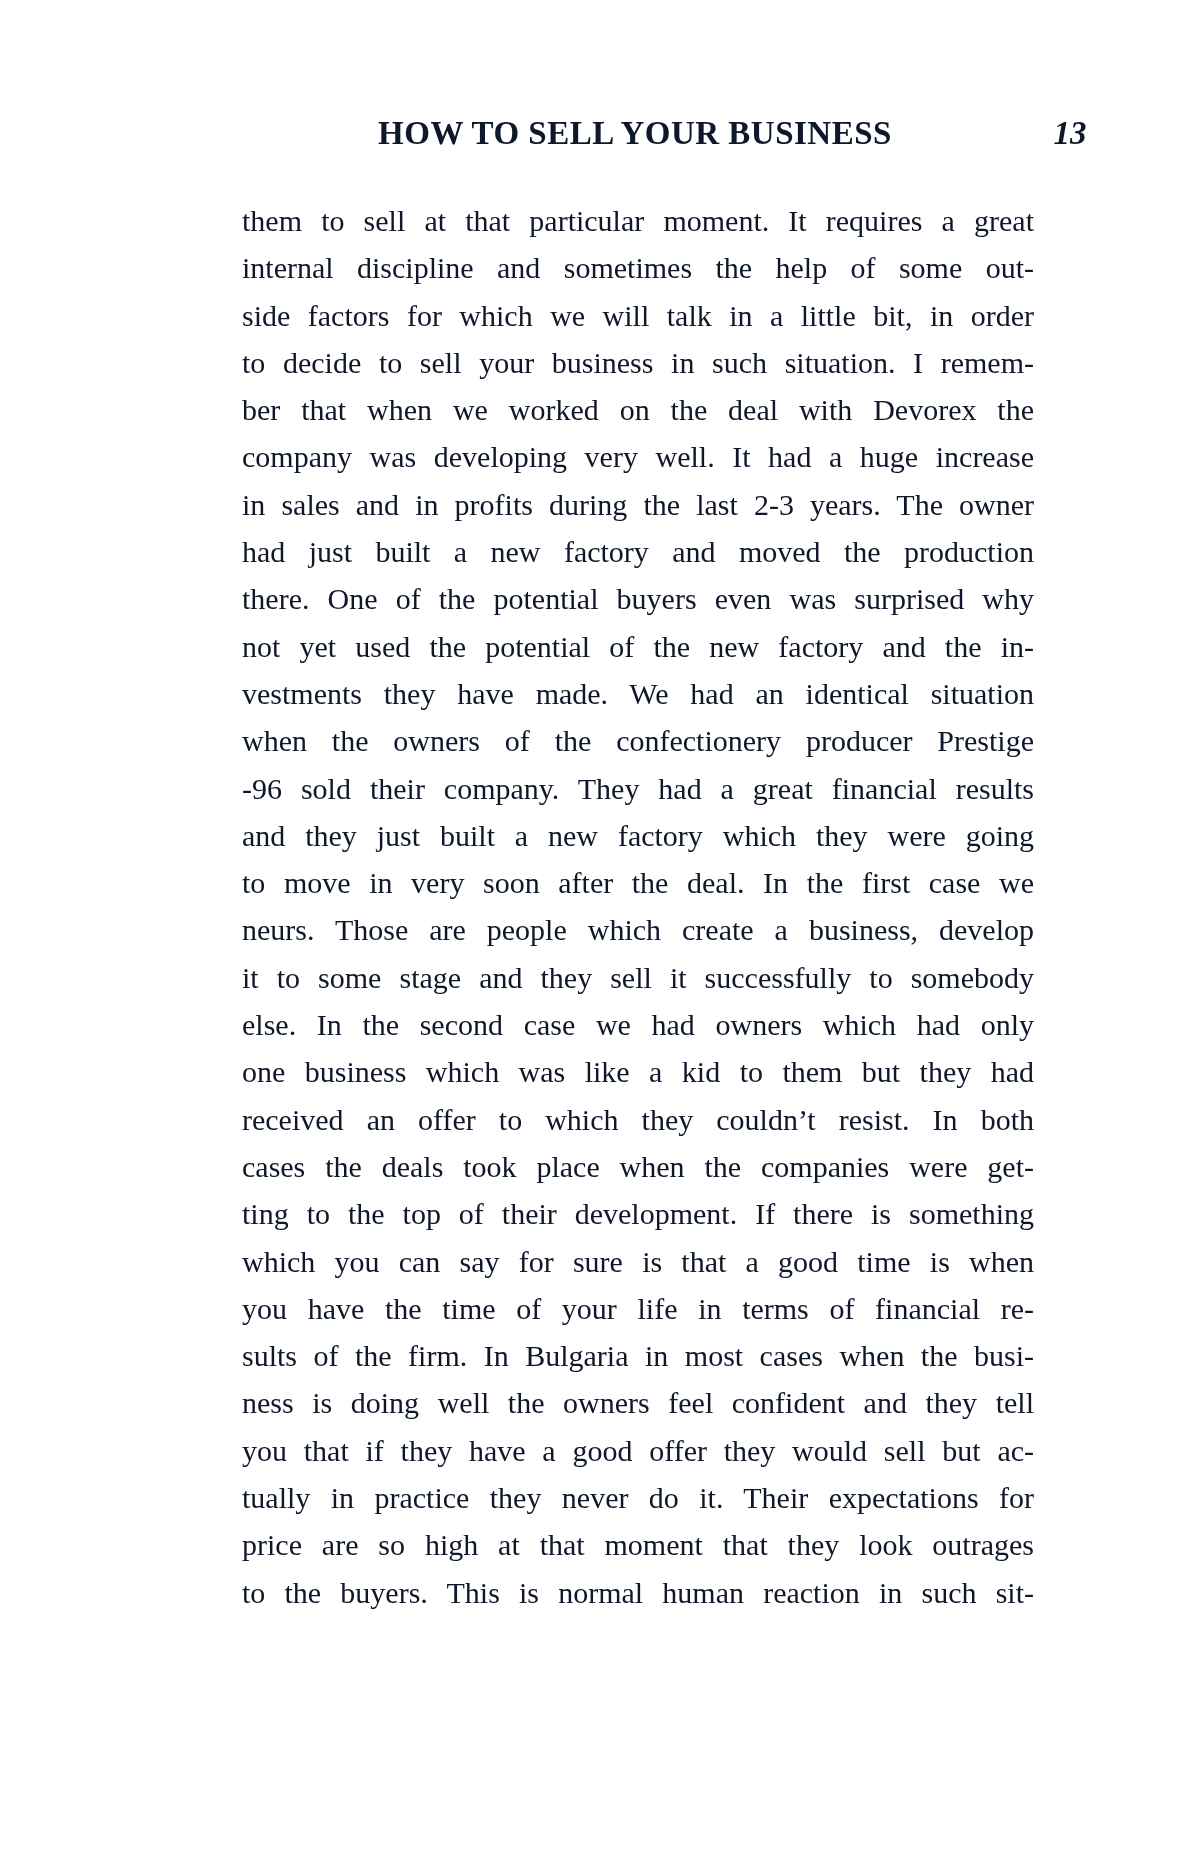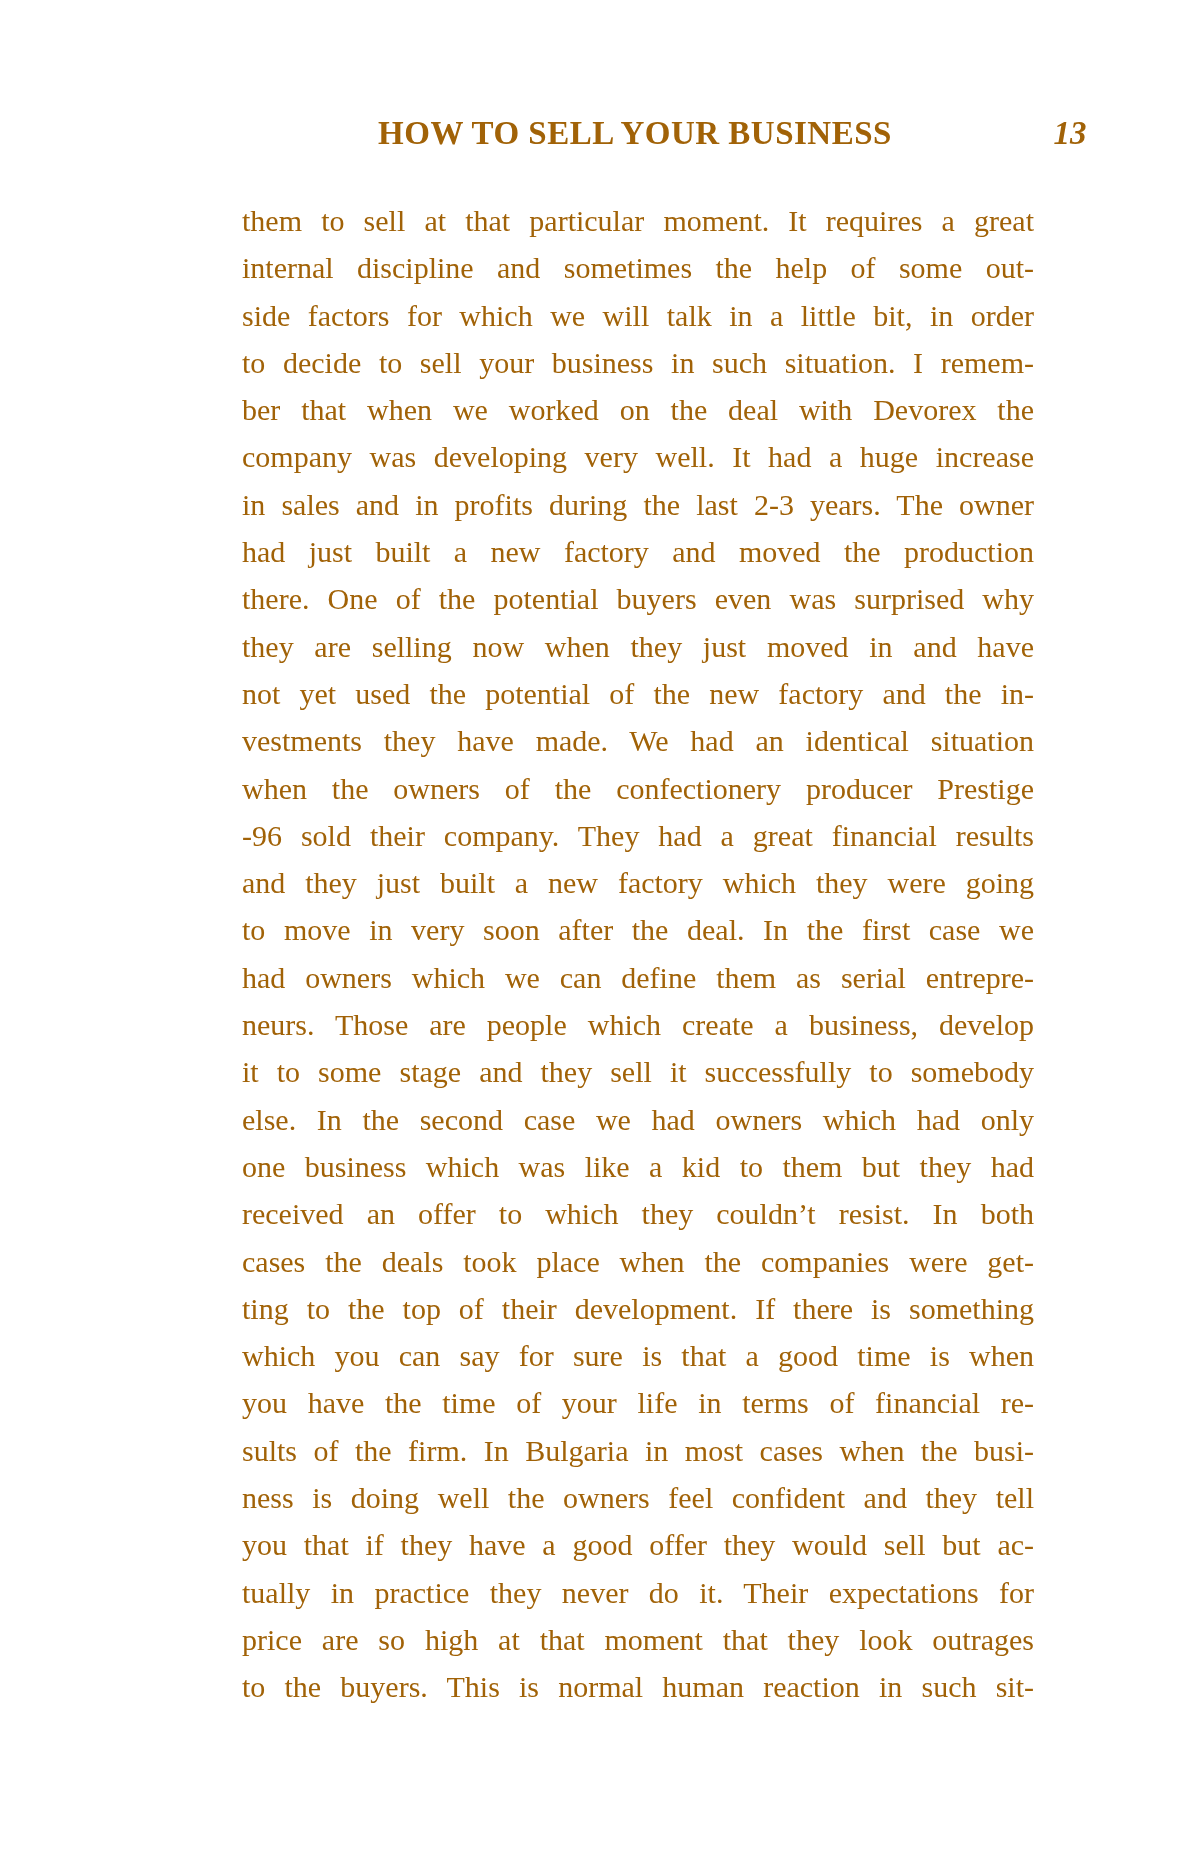--- a/index.html
+++ b/index.html
@@ -6,21 +6,21 @@
     margin: 0;
     padding: 0;
     background: #ffffff;
   }
   .page {
     position: relative;
     width: 1200px;
     height: 1854px;
     background: #ffffff;
     font-family: "Liberation Serif", serif;
-    color: #a16207;
+    color: #0f172a;
     overflow: hidden;
   }
   .running-header {
     position: absolute;
     left: 236px;
     top: 112px;
     width: 798px;
     height: 42px;
     line-height: 42px;
     text-align: center;
@@ -67,28 +67,26 @@
   <div class="body-text">
       <div class="line">them to sell at that particular moment. It requires a great</div>
       <div class="line">internal discipline and sometimes the help of some out-</div>
       <div class="line">side factors for which we will talk in a little bit, in order</div>
       <div class="line">to decide to sell your business in such situation. I remem-</div>
       <div class="line">ber that when we worked on the deal with Devorex the</div>
       <div class="line">company was developing very well. It had a huge increase</div>
       <div class="line">in sales and in profits during the last 2-3 years. The owner</div>
       <div class="line">had just built a new factory and moved the production</div>
       <div class="line">there. One of the potential buyers even was surprised why</div>
-      <div class="line">they are selling now when they just moved in and have</div>
       <div class="line">not yet used the potential of the new factory and the in-</div>
       <div class="line">vestments they have made. We had an identical situation</div>
       <div class="line">when the owners of the confectionery producer Prestige</div>
       <div class="line">-96 sold their company. They had a great financial results</div>
       <div class="line">and they just built a new factory which they were going</div>
       <div class="line">to move in very soon after the deal. In the first case we</div>
-      <div class="line">had owners which we can define them as serial entrepre-</div>
       <div class="line">neurs. Those are people which create a business, develop</div>
       <div class="line">it to some stage and they sell it successfully to somebody</div>
       <div class="line">else. In the second case we had owners which had only</div>
       <div class="line">one business which was like a kid to them but they had</div>
       <div class="line">received an offer to which they couldn’t resist. In both</div>
       <div class="line">cases the deals took place when the companies were get-</div>
       <div class="line">ting to the top of their development. If there is something</div>
       <div class="line">which you can say for sure is that a good time is when</div>
       <div class="line">you have the time of your life in terms of financial re-</div>
       <div class="line">sults of the firm. In Bulgaria in most cases when the busi-</div>

